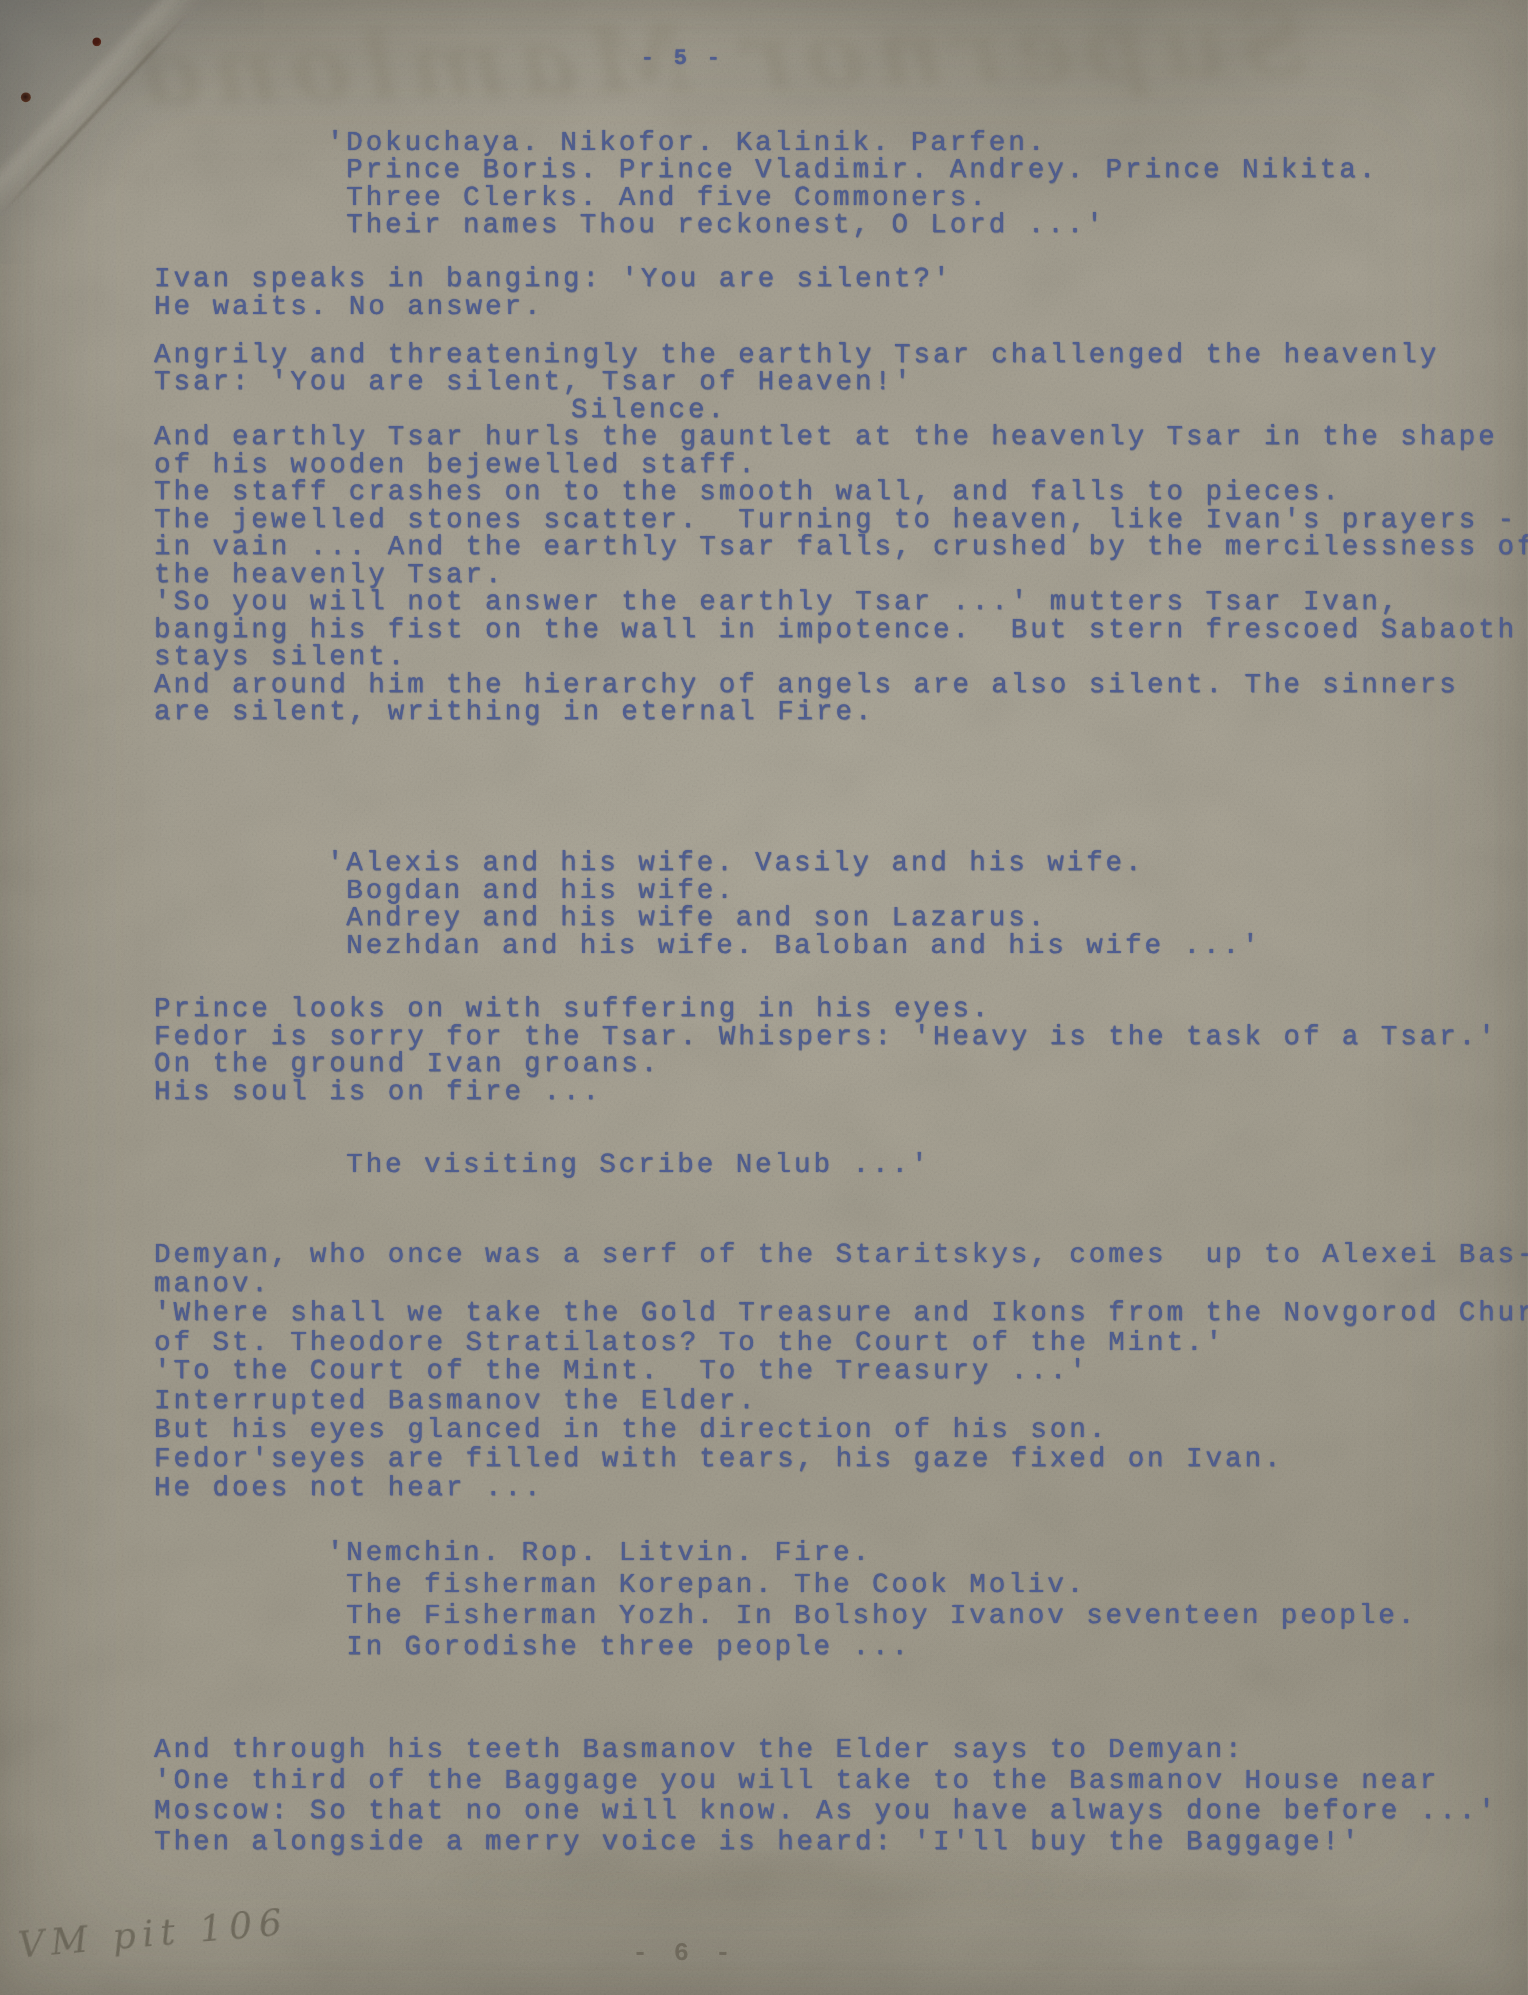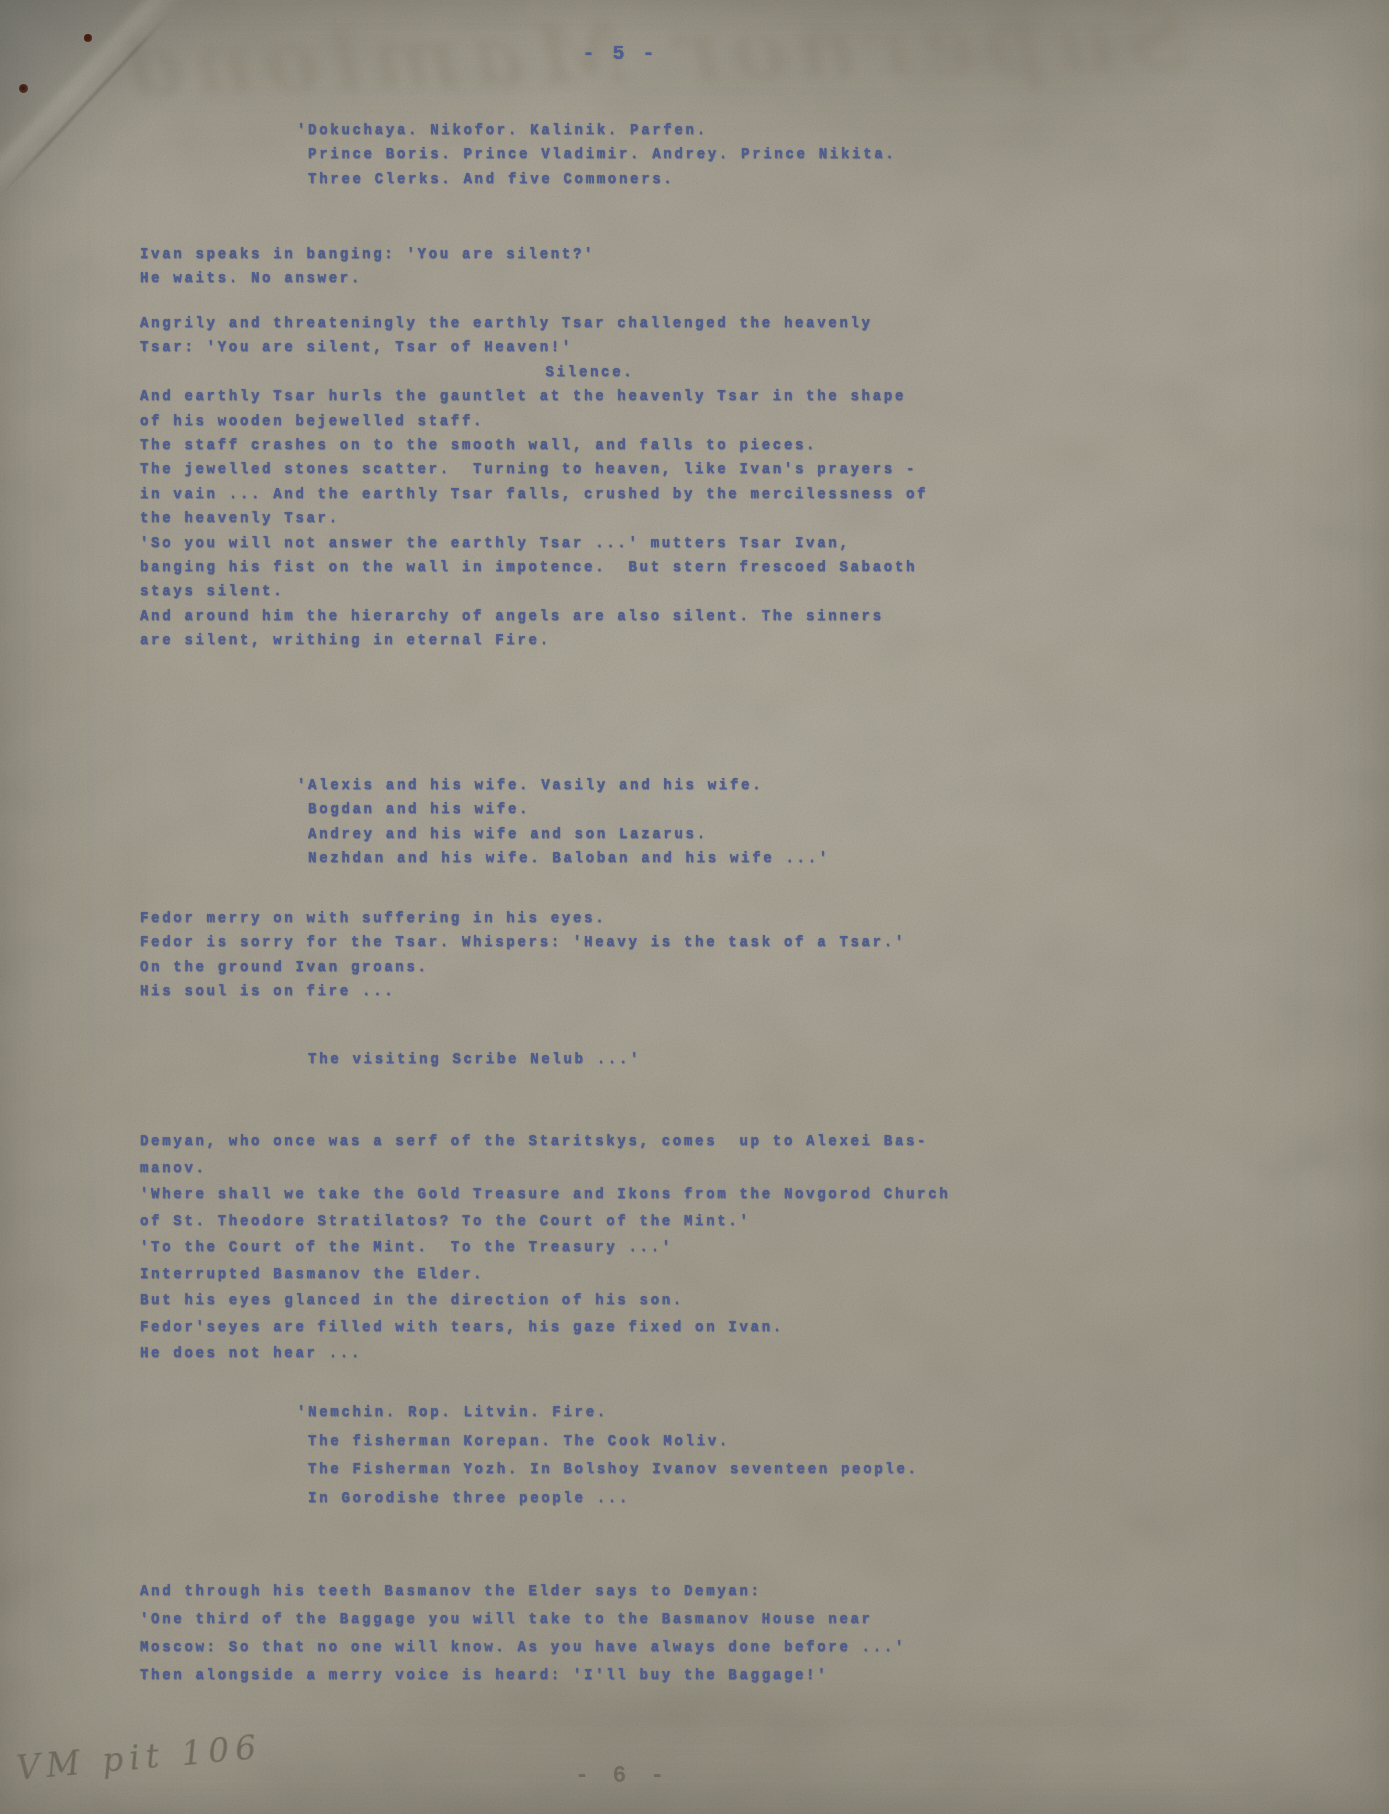--- a/index.html
+++ b/index.html
@@ -12,21 +12,21 @@
       radial-gradient(ellipse 480px 260px at 18% 2%, rgba(132,128,115,.30), transparent 70%),
       radial-gradient(ellipse 900px 600px at 52% 42%, rgba(252,248,235,.10), transparent 75%),
       radial-gradient(ellipse 760px 420px at 92% 82%, rgba(118,113,99,.16), transparent 70%),
       radial-gradient(ellipse 600px 300px at 45% 97%, rgba(120,115,101,.18), transparent 70%),
       linear-gradient(#a9a496,#a19c8d);
     box-shadow: inset 0 0 140px rgba(62,60,51,.32), inset 0 0 34px rgba(84,80,68,.14);
   }
   
   .tblock{
     position:absolute;white-space:pre;width:max-content;
-    font-size:14px;font-weight:bold;letter-spacing:2.7px;line-height:24.4px;
+    font-size:25px;font-weight:normal;letter-spacing:2.7px;line-height:24.4px;
     color:#4e5e96;opacity:.95;
     text-shadow:0 0 1.2px rgba(62,76,128,.85), 0.4px 0.6px 0.8px rgba(58,70,118,.45);
   }
   .flush{left:140px;}
   .indent{left:297px;}
   .line{min-height:1em;}
   .line.center{text-align:center;width:900px;}
   .pos-prayer-list-1{top:118px;}
   .pos-para-ivan-speaks{top:242px;}
   .pos-para-tsar-challenge{top:311px;}
@@ -94,25 +94,25 @@
 
   <div class="corner-fold"></div>
   <div class="crease-highlight"></div>
   <div class="crease-line"></div>
   <div class="speck speck-1"></div>
   <div class="speck speck-2"></div>
 
   <div class="page-number">- 5 -</div>
 
   <div>
-      <div class="tblock indent pos-prayer-list-1"><div class="line">'Dokuchaya. Nikofor. Kalinik. Parfen.</div><div class="line"> Prince Boris. Prince Vladimir. Andrey. Prince Nikita.</div><div class="line"> Three Clerks. And five Commoners.</div></div>
+      <div class="tblock indent pos-prayer-list-1"><div class="line">'Dokuchaya. Nikofor. Kalinik. Parfen.</div><div class="line"> Prince Boris. Prince Vladimir. Andrey. Prince Nikita.</div><div class="line"> Three Clerks. And five Commoners.</div><div class="line"> Their names Thou reckonest, O Lord ...'</div></div>
       <div class="tblock flush pos-para-ivan-speaks"><div class="line">Ivan speaks in banging: 'You are silent?'</div><div class="line">He waits. No answer.</div></div>
       <div class="tblock flush pos-para-tsar-challenge"><div class="line">Angrily and threateningly the earthly Tsar challenged the heavenly</div><div class="line">Tsar: 'You are silent, Tsar of Heaven!'</div><div class="line center">Silence.</div><div class="line">And earthly Tsar hurls the gauntlet at the heavenly Tsar in the shape</div><div class="line">of his wooden bejewelled staff.</div><div class="line">The staff crashes on to the smooth wall, and falls to pieces.</div><div class="line">The jewelled stones scatter.  Turning to heaven, like Ivan's prayers -</div><div class="line">in vain ... And the earthly Tsar falls, crushed by the mercilessness of</div><div class="line">the heavenly Tsar.</div><div class="line">'So you will not answer the earthly Tsar ...' mutters Tsar Ivan,</div><div class="line">banging his fist on the wall in impotence.  But stern frescoed Sabaoth</div><div class="line">stays silent.</div><div class="line">And around him the hierarchy of angels are also silent. The sinners</div><div class="line">are silent, writhing in eternal Fire.</div></div>
       <div class="tblock indent pos-prayer-list-2"><div class="line">'Alexis and his wife. Vasily and his wife.</div><div class="line"> Bogdan and his wife.</div><div class="line"> Andrey and his wife and son Lazarus.</div><div class="line"> Nezhdan and his wife. Baloban and his wife ...'</div></div>
-      <div class="tblock flush pos-para-fedor"><div class="line">Fedor merry on with suffering in his eyes.</div><div class="line">Fedor is sorry for the Tsar. Whispers: 'Heavy is the task of a Tsar.'</div><div class="line">On the ground Ivan groans.</div><div class="line">His soul is on fire ...</div></div>
+      <div class="tblock flush pos-para-fedor"><div class="line">Prince looks on with suffering in his eyes.</div><div class="line">Fedor is sorry for the Tsar. Whispers: 'Heavy is the task of a Tsar.'</div><div class="line">On the ground Ivan groans.</div><div class="line">His soul is on fire ...</div></div>
       <div class="tblock indent pos-prayer-list-3"><div class="line"> The visiting Scribe Nelub ...'</div></div>
       <div class="tblock flush pos-para-demyan"><div class="line">Demyan, who once was a serf of the Staritskys, comes  up to Alexei Bas-</div><div class="line">manov.</div><div class="line">'Where shall we take the Gold Treasure and Ikons from the Novgorod Church</div><div class="line">of St. Theodore Stratilatos? To the Court of the Mint.'</div><div class="line">'To the Court of the Mint.  To the Treasury ...'</div><div class="line">Interrupted Basmanov the Elder.</div><div class="line">But his eyes glanced in the direction of his son.</div><div class="line">Fedor'seyes are filled with tears, his gaze fixed on Ivan.</div><div class="line">He does not hear ...</div></div>
       <div class="tblock indent pos-prayer-list-4"><div class="line">'Nemchin. Rop. Litvin. Fire.</div><div class="line"> The fisherman Korepan. The Cook Moliv.</div><div class="line"> The Fisherman Yozh. In Bolshoy Ivanov seventeen people.</div><div class="line"> In Gorodishe three people ...</div></div>
       <div class="tblock flush pos-para-basmanov"><div class="line">And through his teeth Basmanov the Elder says to Demyan:</div><div class="line">'One third of the Baggage you will take to the Basmanov House near</div><div class="line">Moscow: So that no one will know. As you have always done before ...'</div><div class="line">Then alongside a merry voice is heard: 'I'll buy the Baggage!'</div></div>
     </div>
 
   <div class="ghost-smudge-1"></div>
   <div class="ghost-smudge-2"></div>
 
   <div class="handwritten-note">VM pit 106</div>

